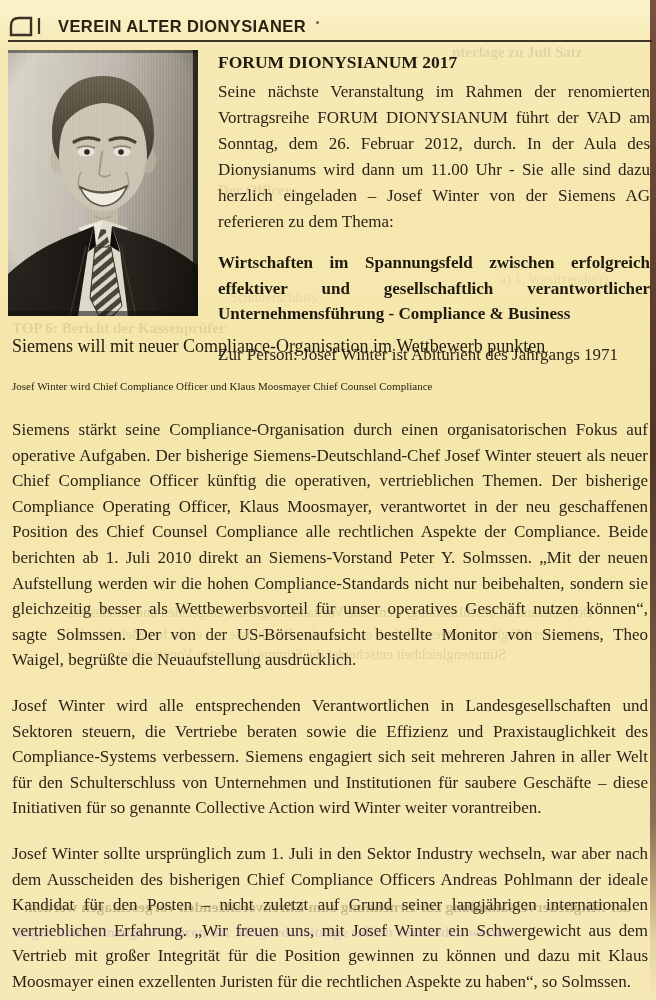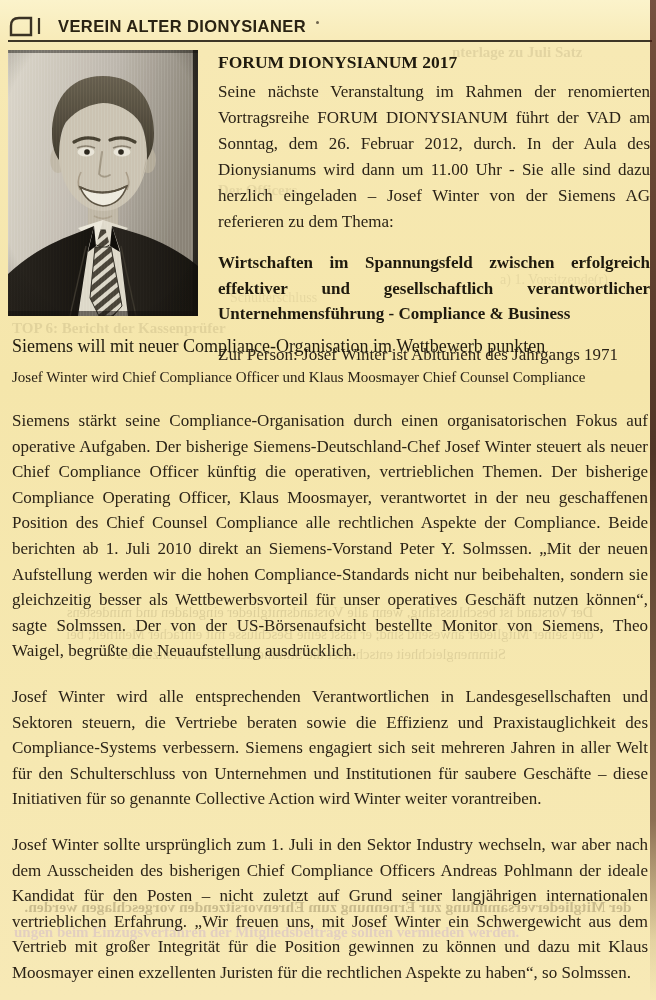--- a/index.html
+++ b/index.html
@@ -36,21 +36,21 @@
   }
   .col{flex:1;min-width:0;}
   .forum-title{font-weight:bold;font-size:17.5px;color:#1f1a0e;margin:2px 0 6px 0;}
   .forum-intro{font-size:17px;line-height:26px;text-align:justify;}
   .forum-topic{font-weight:bold;font-size:17px;line-height:25.5px;text-align:justify;color:#1f1a0e;margin-top:15px;}
   .person-note{font-size:17px;margin-top:18px;}
 
   
   .article{position:absolute;left:12px;right:8px;top:336px;}
   .headline{font-weight:normal;font-size:18px;color:#1f1a0e;margin:0 0 2px 0;}
-  .subheadline{font-size:15px;line-height:25px;margin:8px 0 18px 0;}
+  .subheadline{font-size:11px;line-height:25px;margin:17px 0 18px 0;}
   .para{font-size:17px;line-height:25.6px;text-align:justify;margin:0 0 20px 0;}
 
   
   .bleed{position:absolute;font-family:"Liberation Serif",serif;color:#7d6f47;
          white-space:nowrap;pointer-events:none;filter:blur(.4px);}
   .mirror{transform:scaleX(-1);}
   .b1{left:452px;top:44px;font-weight:bold;font-size:15px;opacity:.16;}
   .b2{left:218px;top:182px;font-weight:bold;font-size:15px;opacity:.13;}
   .b3{left:500px;top:272px;font-size:14px;opacity:.12;}
   .b4{left:230px;top:290px;font-size:14px;opacity:.12;}

